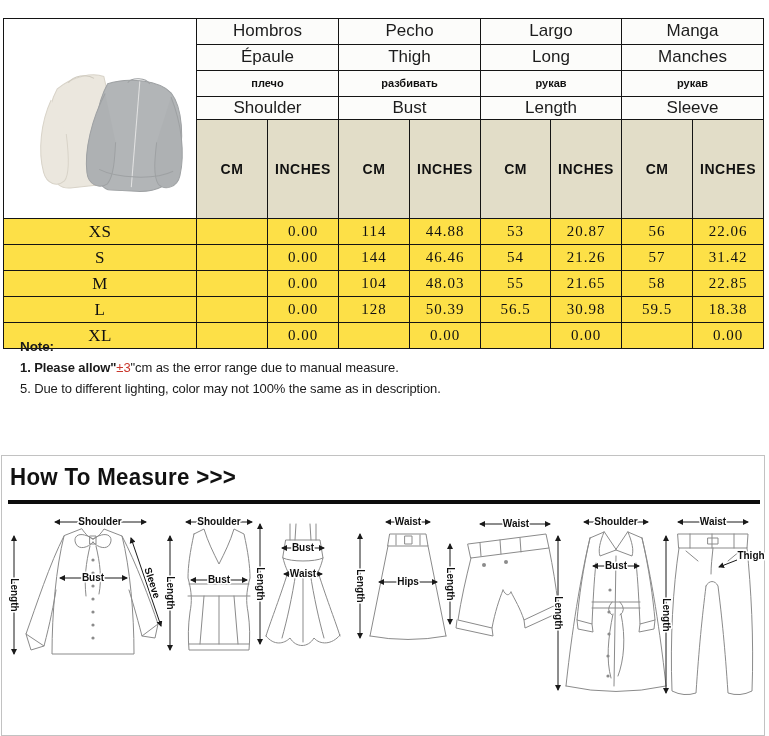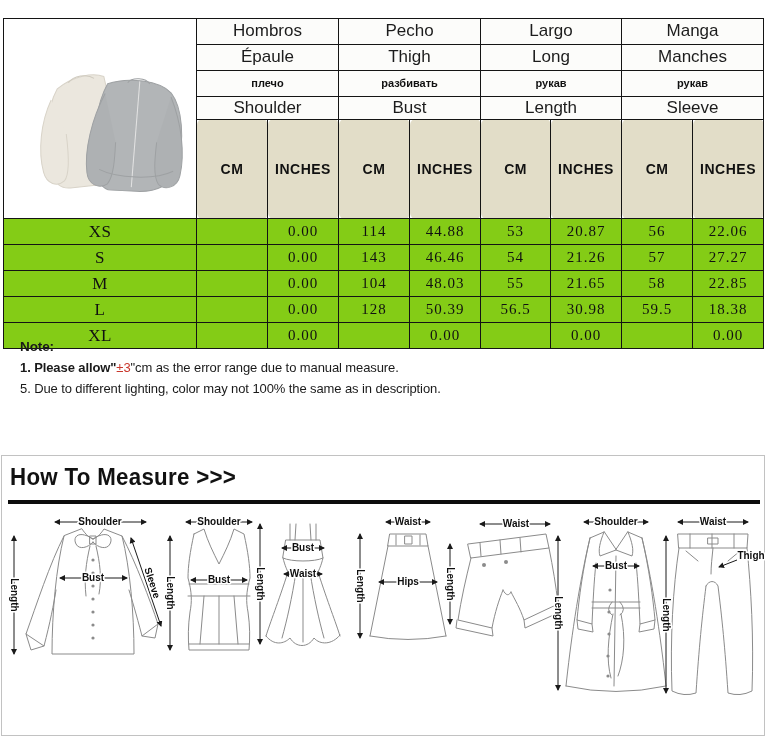--- a/index.html
+++ b/index.html
@@ -4,22 +4,22 @@
 <style>
   html,body{margin:0;padding:0;background:#fff;}
   .page{position:relative;width:769px;height:736px;background:#ffffff;overflow:hidden;
         font-family:"Liberation Sans",sans-serif;color:#111;}
 
   
   .size-table{position:absolute;left:3px;top:18px;border-collapse:collapse;table-layout:fixed;width:760px;}
   .size-table td{border:1px solid #141414;text-align:center;vertical-align:middle;padding:0;overflow:hidden;}
   .size-table .hrow td{background:#fcfcfa;font-size:17px;color:#1c1c1c;}
   .size-table .hrow-cyr td{background:#fcfcfa;font-size:11px;font-weight:bold;}
-  .size-table .unit-row td{background:#e2ddc8;font-weight:bold;font-size:14px;letter-spacing:.5px;border-radius:6px;}
-  .size-table .drow td{background:#84cc16;font-family:"Liberation Serif",serif;font-size:15px;letter-spacing:1px;}
+  .size-table .unit-row td{background:#e2ddc8;font-weight:bold;font-size:14px;letter-spacing:.5px;}
+  .size-table .drow td{background:#fde047;font-family:"Liberation Serif",serif;font-size:15px;letter-spacing:1px;}
   .size-table .drow td.szlabel{font-size:17px;letter-spacing:.5px;}
   .product-cell{background:#ffffff !important;}
 
   
   .notes{position:absolute;left:20px;top:337px;width:755px;font-size:13px;line-height:20.8px;
          letter-spacing:-.1px;color:#1a1a1a;}
   .notes .nt{font-weight:bold;font-size:13.5px;}
   .notes .b{font-weight:bold;}
   .notes .accent{color:#c9372c;}
 
@@ -114,26 +114,26 @@
       <td>44.88</td>
       <td>53</td>
       <td>20.87</td>
       <td>56</td>
       <td>22.06</td>
     </tr>
     <tr class="drow" style="height:26px">
       <td class="szlabel">S</td>
       <td></td>
       <td>0.00</td>
-      <td>143</td>
+      <td>144</td>
       <td>46.46</td>
       <td>54</td>
       <td>21.26</td>
       <td>57</td>
-      <td>27.27</td>
+      <td>31.42</td>
     </tr>
     <tr class="drow" style="height:26px">
       <td class="szlabel">M</td>
       <td></td>
       <td>0.00</td>
       <td>104</td>
       <td>48.03</td>
       <td>55</td>
       <td>21.65</td>
       <td>58</td>

